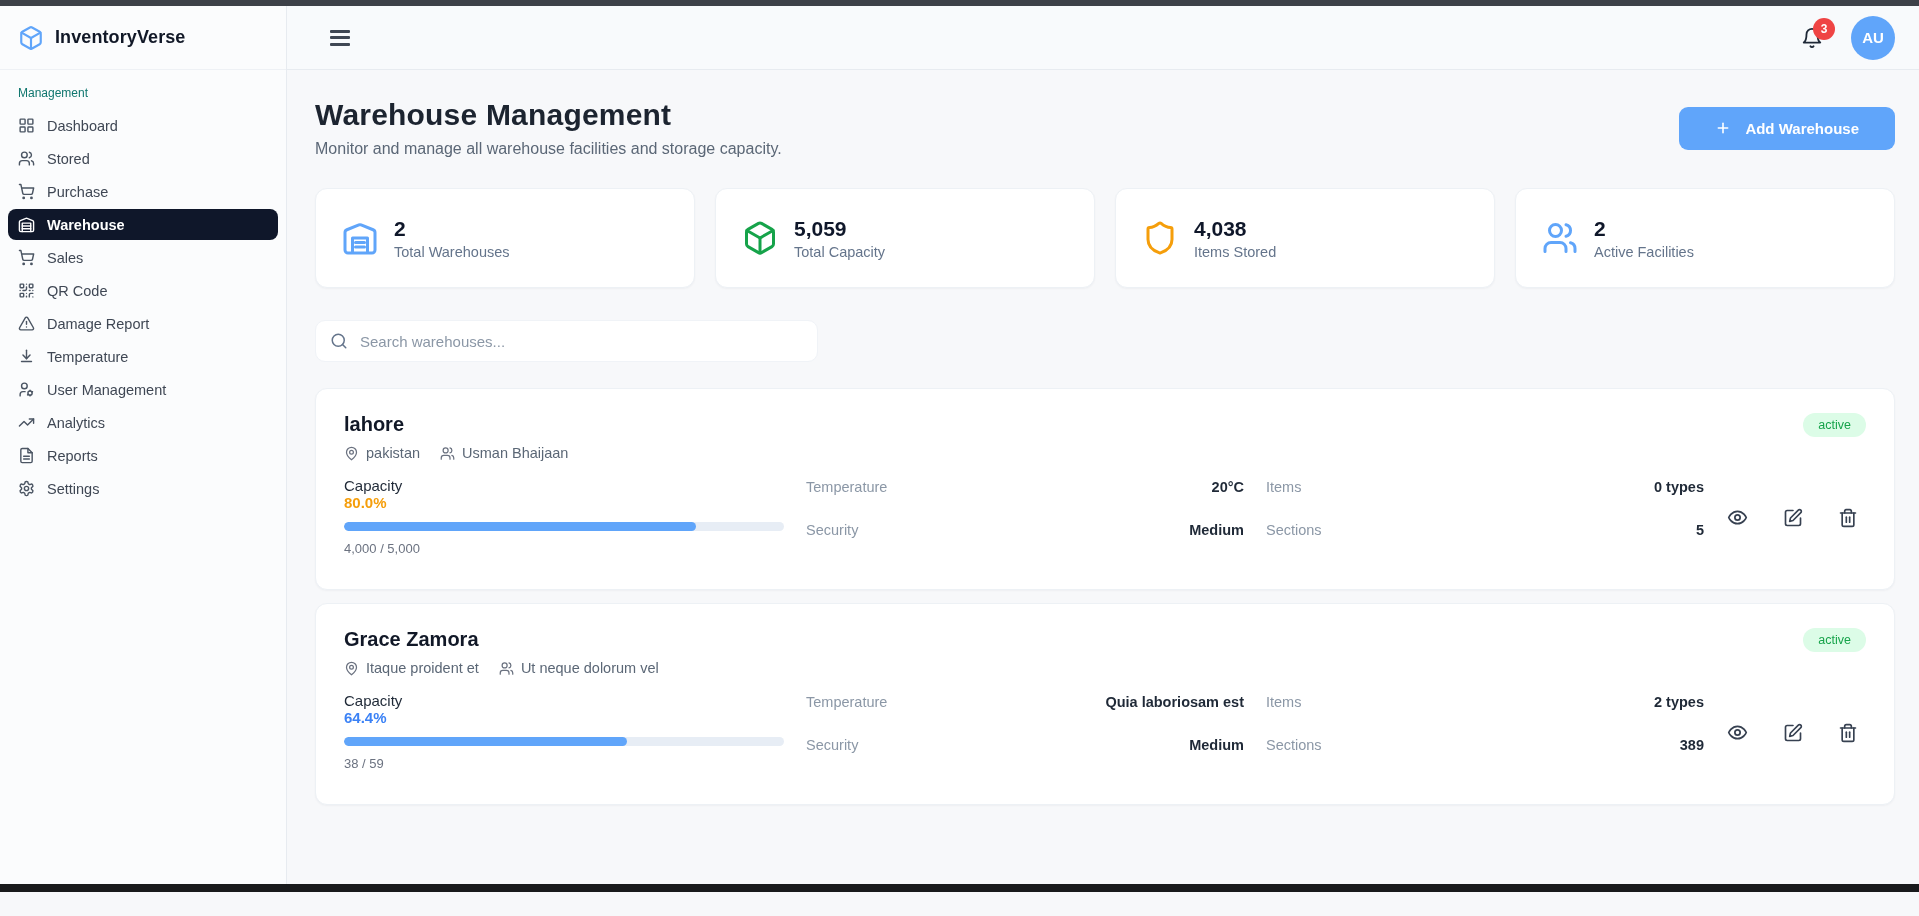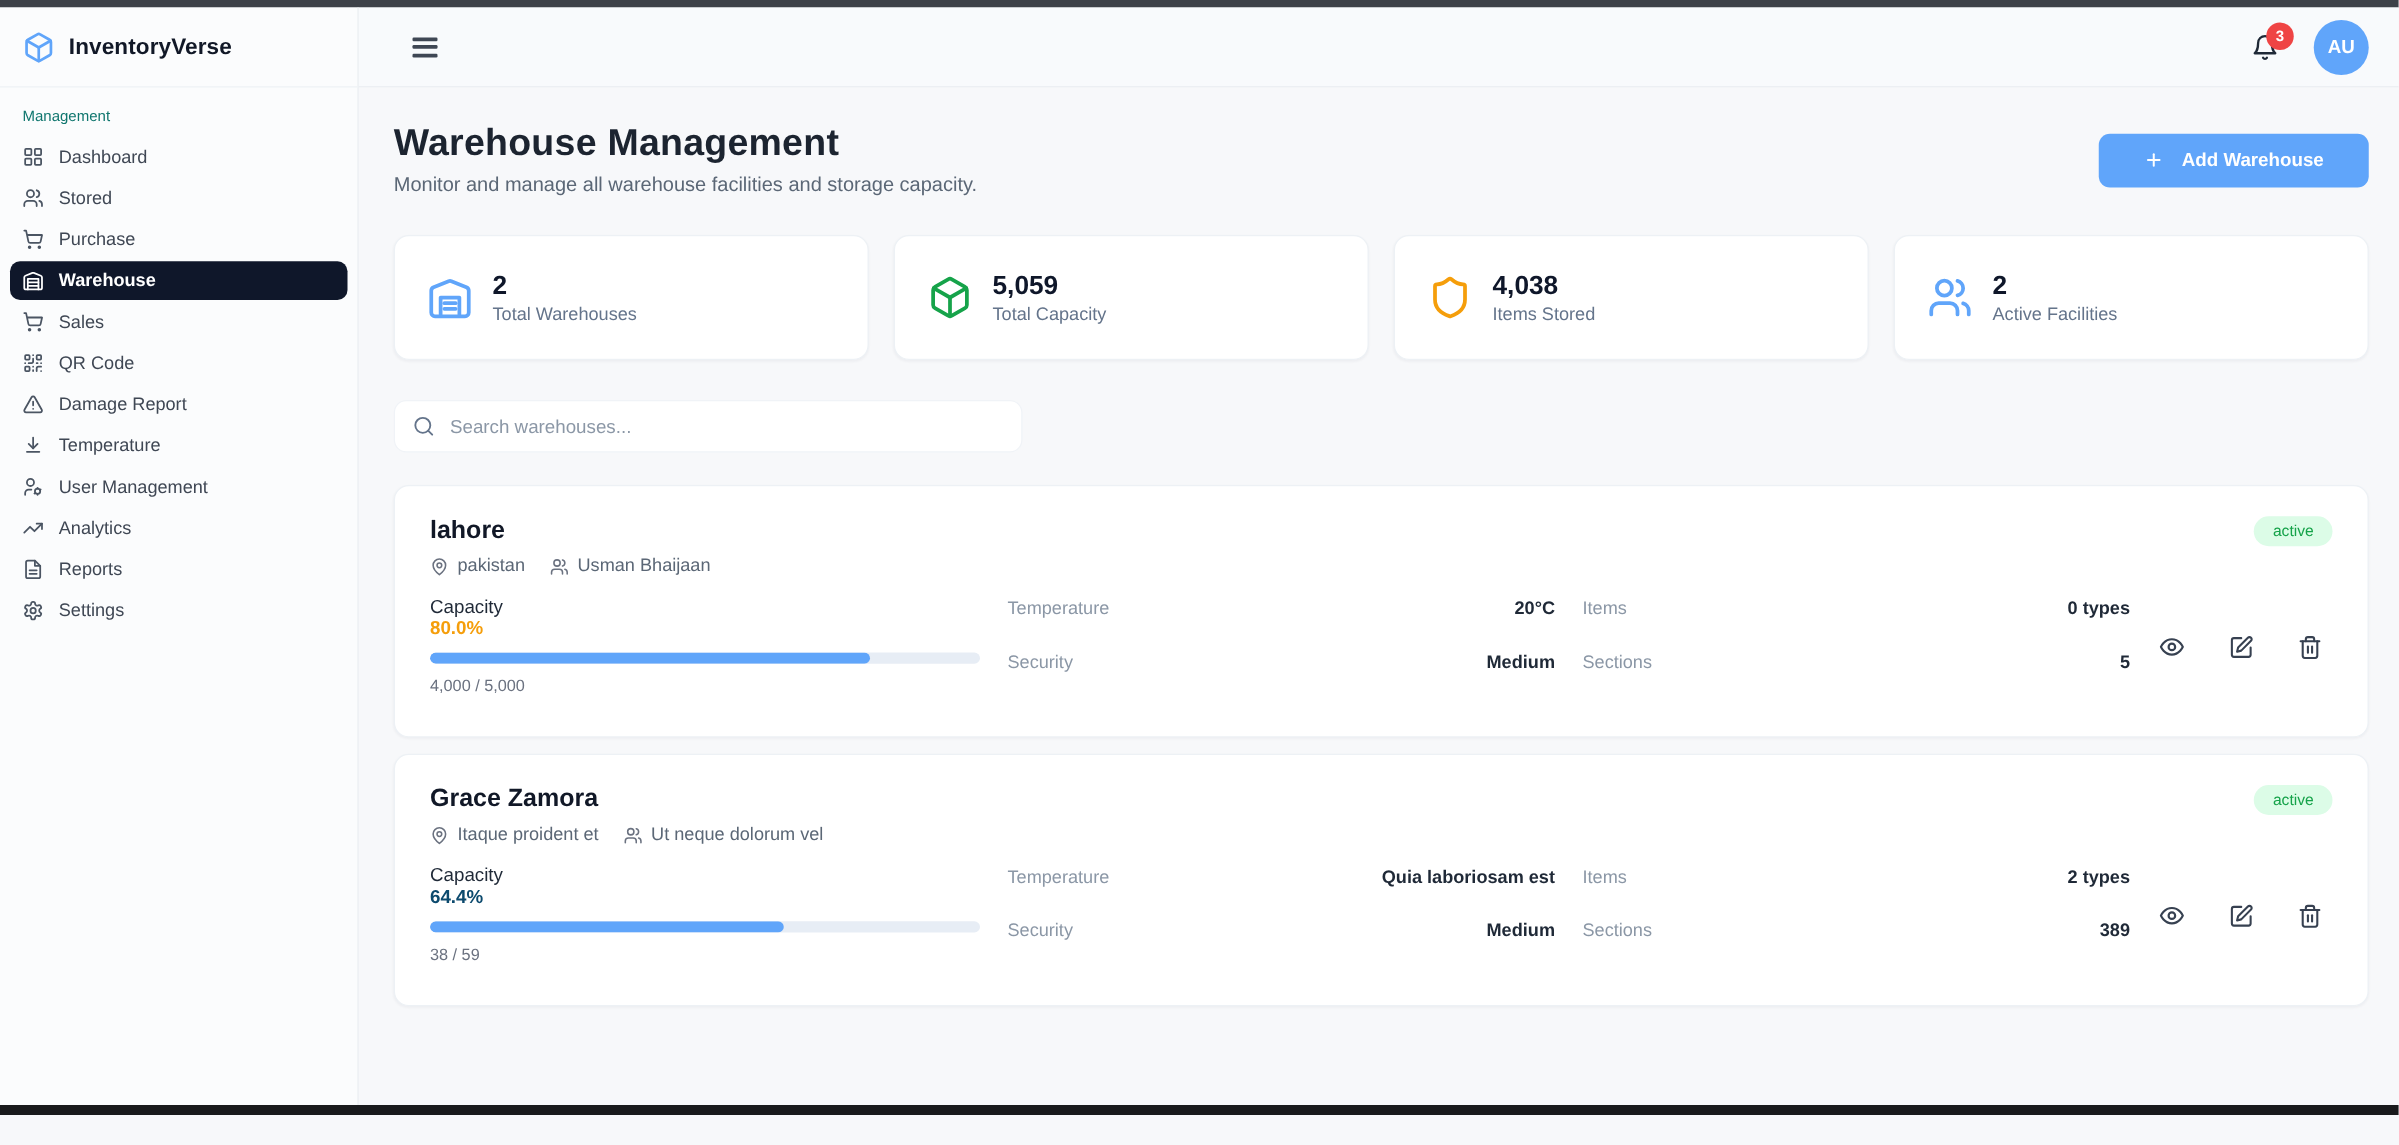--- a/index.html
+++ b/index.html
@@ -467,21 +467,21 @@
               </span>
             </div>
           </div>
           <span class="badge">active</span>
         </div>
 
         <div class="wh-grid">
           <div class="col-capacity">
             <div class="cap-row">
               <span class="cap-label">Capacity</span>
-              <span class="cap-pct" style="color: #0c4a6e;">64.4%</span>
+              <span class="cap-pct" style="color: #3b82f6;">64.4%</span>
             </div>
             <div class="bar-track">
               <div class="bar-fill" style="width: 64.4%;"></div>
             </div>
             <div class="cap-frac">38 / 59</div>
           </div>
 
           <div class="col-kv">
             <div class="kv-row">
                 <span class="kv-label">Temperature</span>

